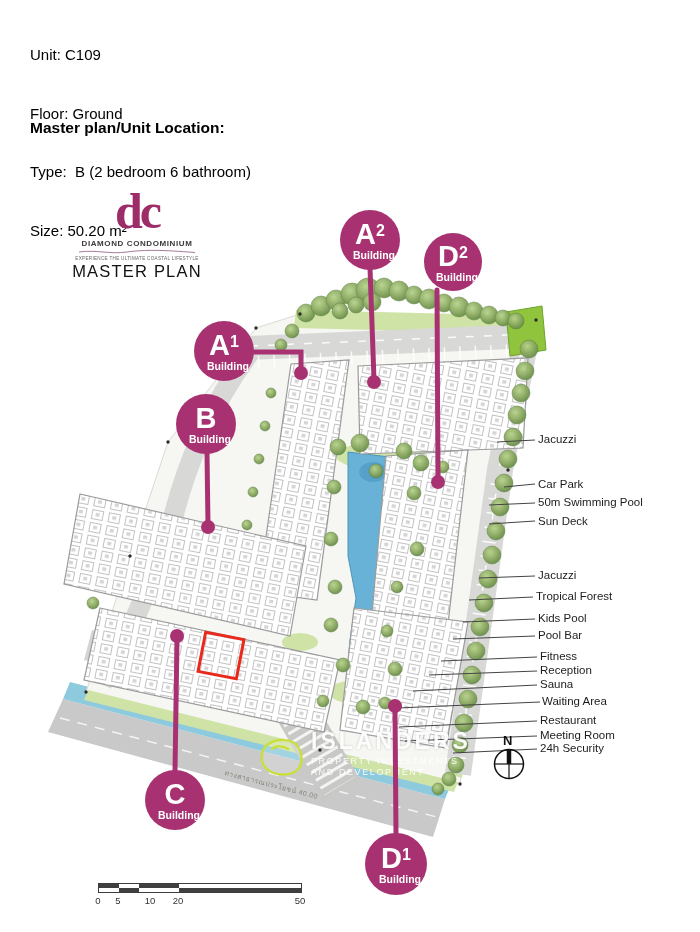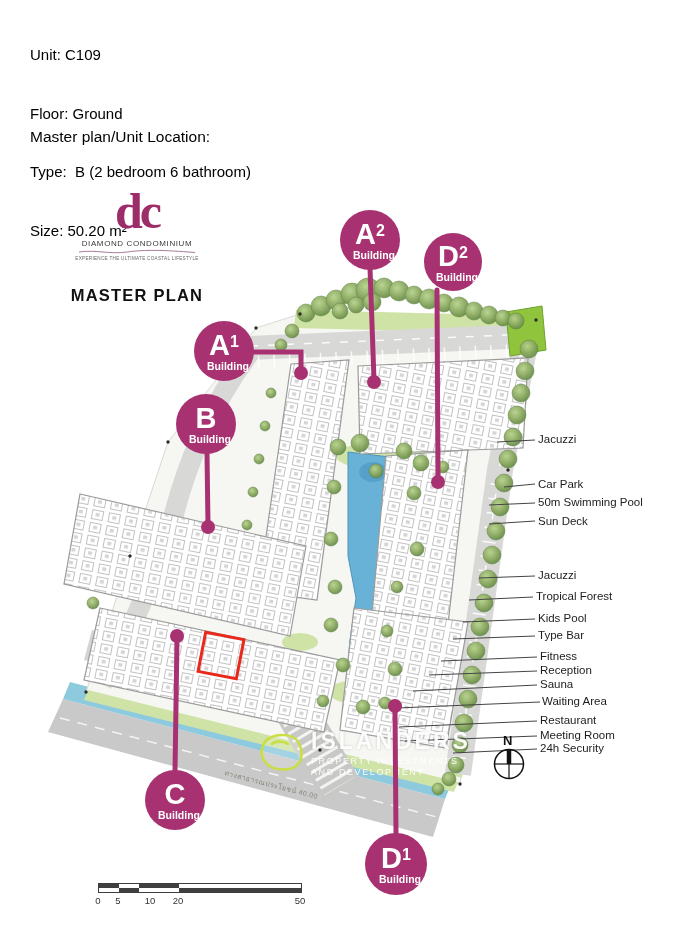--- a/index.html
+++ b/index.html
@@ -1,40 +1,40 @@
 <!DOCTYPE html>
 <html><head>
 <meta charset="utf-8">
 <style>
   html,body{margin:0;padding:0;background:#fff;}
   #page{position:relative;width:700px;height:932px;background:#ffffff;overflow:hidden;
         font-family:"Liberation Sans",sans-serif;color:#000;}
   .abs{position:absolute;}
   
   #unit-info{left:30px;top:6px;font-size:15px;line-height:19.5px;white-space:pre;}
-  #section-heading{left:30px;top:128px;font-size:15.5px;font-weight:normal;}
+  #section-heading{left:30px;top:119px;font-size:15.5px;font-weight:bold;}
   
   #logo{left:62px;top:188px;width:150px;text-align:center;}
   #logo .monogram{font-size:50px;font-weight:bold;color:#9c2d68;line-height:0.95;letter-spacing:-3px;font-family:Liberation Serif, serif;}
-  #logo .brand{font-size:8px;letter-spacing:0.6px;color:#3a3a3a;margin-top:3px;font-weight:normal;}
+  #logo .brand{font-size:8px;letter-spacing:0.6px;color:#3a3a3a;margin-top:3px;font-weight:bold;}
   #logo .tagline{font-size:4.6px;letter-spacing:0.3px;color:#666;margin-top:1px;}
-  #logo .plan-title{font-size:16.5px;font-weight:bold;letter-spacing:1.2px;color:#111;margin-top:25px;}
+  #logo .plan-title{font-size:16.5px;font-weight:normal;letter-spacing:1.2px;color:#111;margin-top:1px;}
   
   .badge{position:absolute;border-radius:50%;background:#a83271;color:#fff;display:flex;
          flex-direction:column;align-items:center;justify-content:center;z-index:30;}
   .badge-letter{font-size:29px;font-weight:bold;line-height:1;}
   .badge-letter sup{font-size:16px;vertical-align:8px;line-height:1;}
   .badge-caption{font-size:10.5px;font-weight:bold;margin-top:0px;padding-left:8px;}
   
   .amenity{position:absolute;font-size:11.5px;color:#1c1c1c;white-space:nowrap;z-index:25;}
   
   #unit-highlight{left:200px;top:634px;width:36px;height:37px;border:3px solid #e8291c;
                   transform:rotate(11deg);z-index:22;background:transparent;}
   
-  #watermark{left:258px;top:730px;display:flex;align-items:flex-start;gap:7px;z-index:26;}
+  #watermark{left:258px;top:730px;display:flex;align-items:flex-end;gap:7px;z-index:26;}
   #watermark .wm-text{display:flex;flex-direction:column;}
   #watermark .wm-brand{font-size:23px;font-weight:bold;letter-spacing:3px;color:rgba(255,255,255,0.95);
                        text-shadow:0 0 3px rgba(0,0,0,0.18);line-height:1;}
   #watermark .wm-sub{font-size:9px;letter-spacing:1.6px;color:rgba(255,255,255,0.9);margin-top:3px;line-height:1.25;}
   
   #compass-n{left:503px;top:733px;font-size:13px;font-weight:bold;color:#111;z-index:25;}
   
   #road-label{left:223px;top:779px;font-size:7px;color:#85857a;transform:rotate(14.5deg);
               letter-spacing:0.4px;z-index:21;white-space:nowrap;}
   
@@ -306,21 +306,21 @@
 
   <div class="abs" id="unit-highlight"></div>
 
   <div class="amenity" style="left:538px;top:433px">Jacuzzi</div>
   <div class="amenity" style="left:538px;top:478px">Car Park</div>
   <div class="amenity" style="left:538px;top:496px">50m Swimming Pool</div>
   <div class="amenity" style="left:538px;top:515px">Sun Deck</div>
   <div class="amenity" style="left:538px;top:569px">Jacuzzi</div>
   <div class="amenity" style="left:536px;top:590px">Tropical Forest</div>
   <div class="amenity" style="left:538px;top:612px">Kids Pool</div>
-  <div class="amenity" style="left:538px;top:629px">Type Bar</div>
+  <div class="amenity" style="left:538px;top:629px">Pool Bar</div>
   <div class="amenity" style="left:540px;top:650px">Fitness</div>
   <div class="amenity" style="left:540px;top:664px">Reception</div>
   <div class="amenity" style="left:540px;top:678px">Sauna</div>
   <div class="amenity" style="left:542px;top:695px">Waiting Area</div>
   <div class="amenity" style="left:540px;top:714px">Restaurant</div>
   <div class="amenity" style="left:540px;top:729px">Meeting Room</div>
   <div class="amenity" style="left:540px;top:742px">24h Security</div>
 
   <div class="abs" id="compass-n">N</div>
 

